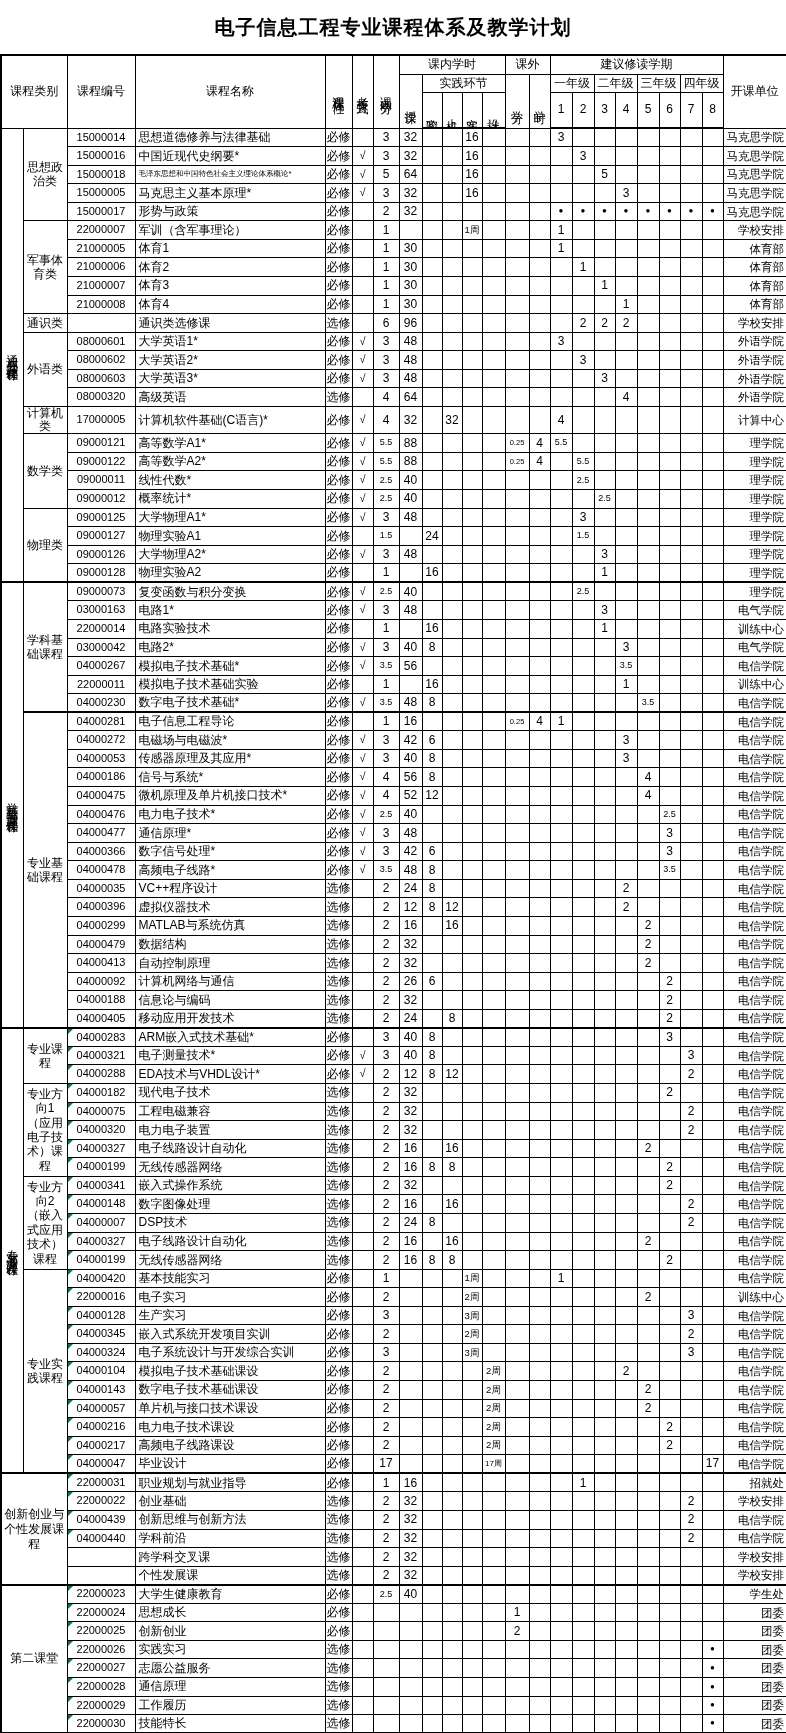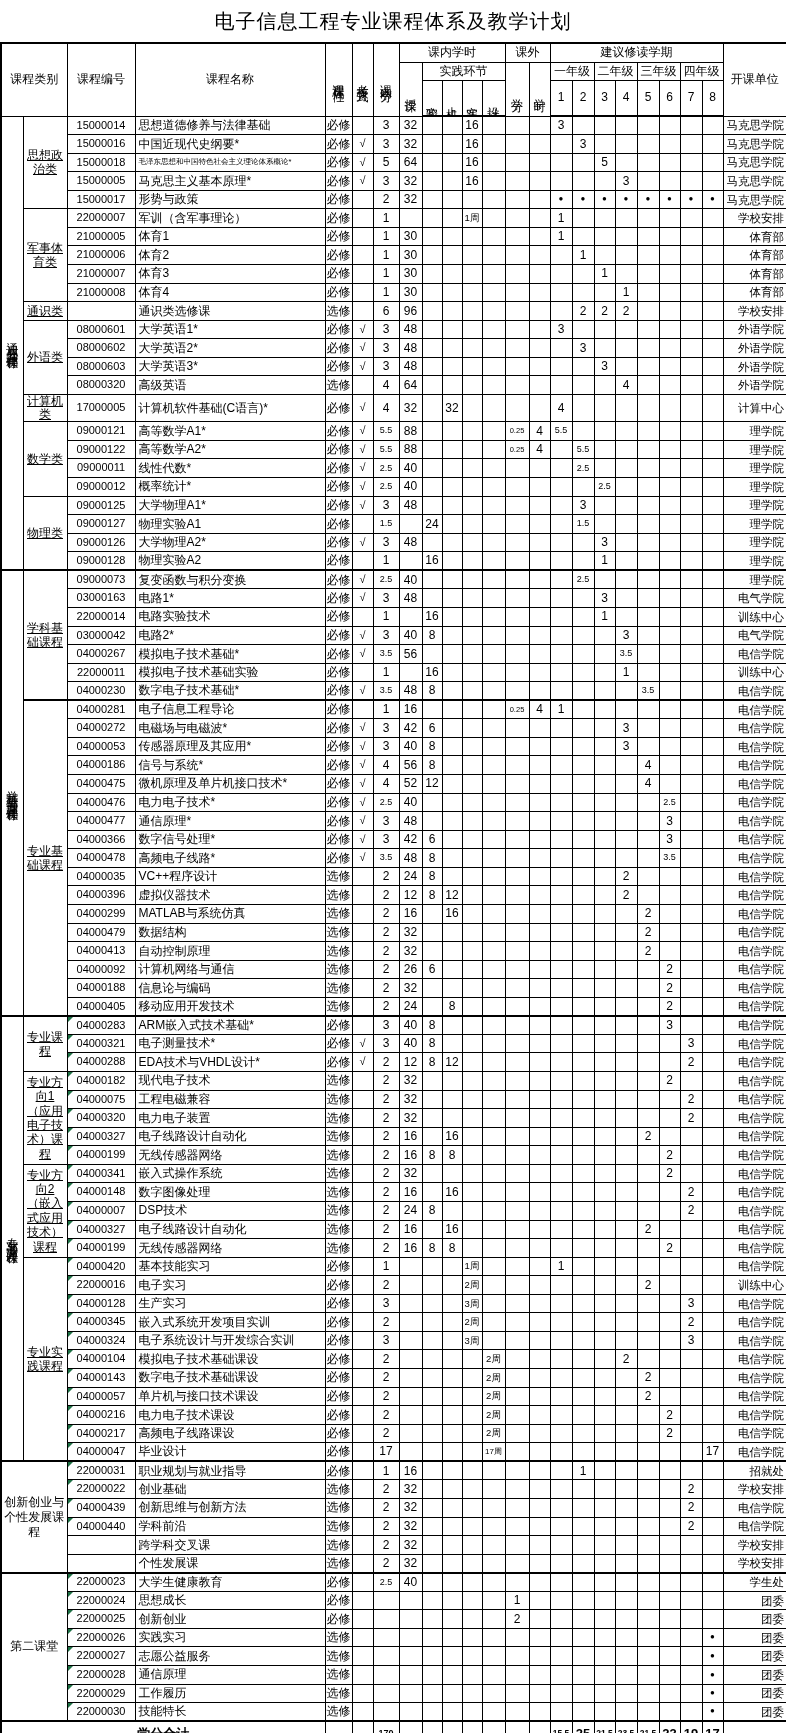--- a/index.html
+++ b/index.html
@@ -1,31 +1,31 @@
 <!DOCTYPE html>
 <html><head>
 <meta charset="utf-8">
 <style>
   *{box-sizing:border-box;}
   html,body{margin:0;padding:0;background:#fff;}
   body{width:786px;color:#000;font-family:"Liberation Sans","DejaVu Sans",sans-serif;}
-  .title{height:42px;display:flex;align-items:center;justify-content:center;
-         font-size:20px;font-weight:normal;letter-spacing:1px;}
+  .title{height:54px;display:flex;align-items:center;justify-content:center;
+         font-size:20px;font-weight:bold;letter-spacing:1px;}
   table{border-collapse:collapse;table-layout:fixed;width:786px;border:2px solid #000;}
   th,td{border:1px solid #000;padding:0;text-align:center;vertical-align:middle;
         font-size:12px;line-height:1.05;overflow:hidden;}
   thead th{font-weight:normal;}
   thead tr.h1{height:19px;} thead tr.h2{height:18px;} thead tr.h3{height:36px;}
   thead tr.h3 th{border-bottom:2px solid #000;}
   tbody tr{height:18.57px;}
   tr.tk td{border-top:2px solid #000;}
   .vt{writing-mode:vertical-rl;text-orientation:upright;letter-spacing:2px;display:inline-block;line-height:1;}
   .cat1{padding:0;}
   .cat1h{font-size:12px;line-height:1.25;padding:16px 2px;}
-  .cat2{font-size:12px;line-height:1.2;padding:0 1px;text-decoration:underline;}
+  .cat2{font-size:12px;line-height:1.2;padding:0 1px;}
   .cat2.s1{font-size:12px;line-height:1.1;}
   .code{font-size:11px;}
   .name{text-align:left;padding-left:3px;white-space:nowrap;}
   .name.ns{font-size:7.5px;margin-left:36px;}
   .unit{text-align:right;padding-right:2px;font-size:11.5px;white-space:nowrap;}
   .ck{font-size:11px;}
   .sm{font-size:9px;}
   .xs{font-size:7.5px;}
   .wk{font-size:9.5px;white-space:nowrap;}
   .wk.xs2{font-size:8px;}

